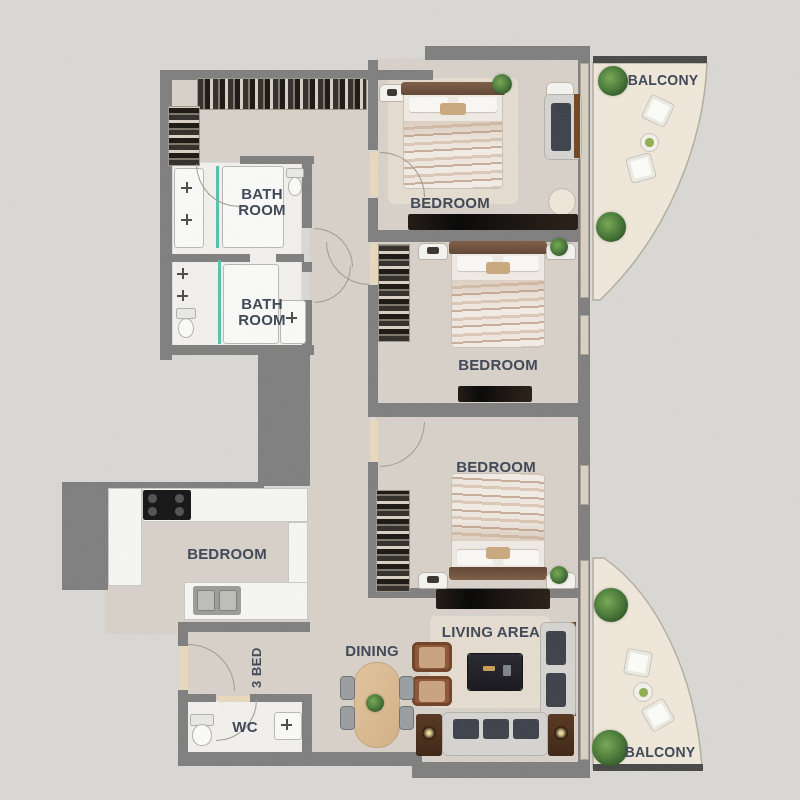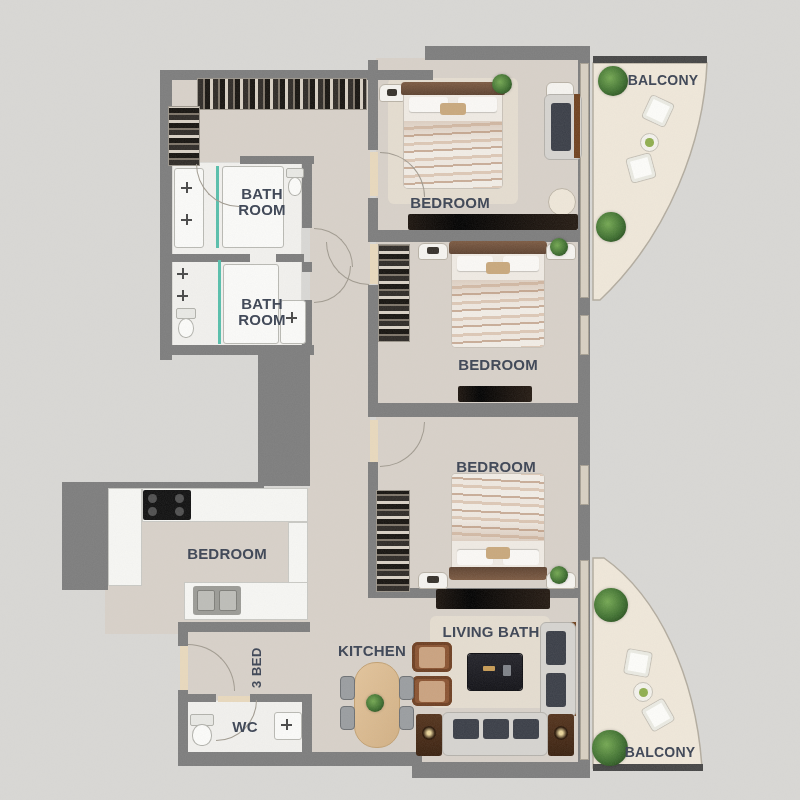--- a/index.html
+++ b/index.html
@@ -310,22 +310,22 @@
       <i></i>
     </div>
   <div class="bchair" style="left:645px;top:702px;width:24px;height:24px;transform:rotate(-30deg);"></div>
 
   <div class="lbl" style="left:222px;top:186px;width:80px;">BATH ROOM</div>
   <div class="lbl" style="left:222px;top:296px;width:80px;">BATH ROOM</div>
   <div class="lbl" style="left:400px;top:195px;width:100px;">BEDROOM</div>
   <div class="lbl" style="left:448px;top:357px;width:100px;">BEDROOM</div>
   <div class="lbl" style="left:446px;top:459px;width:100px;">BEDROOM</div>
   <div class="lbl" style="left:177px;top:546px;width:100px;">BEDROOM</div>
-  <div class="lbl" style="left:322px;top:643px;width:100px;">KITCHEN</div>
-  <div class="lbl" style="left:431px;top:624px;width:120px;white-space:nowrap;">LIVING BATH</div>
+  <div class="lbl" style="left:322px;top:643px;width:100px;">DINING</div>
+  <div class="lbl" style="left:431px;top:624px;width:120px;white-space:nowrap;">LIVING AREA</div>
   <div class="lbl" style="left:215px;top:719px;width:60px;">WC</div>
   <div class="lbl" style="left:623px;top:73px;width:80px;font-size:14px;">BALCONY</div>
   <div class="lbl" style="left:620px;top:745px;width:80px;font-size:14px;">BALCONY</div>
   <div class="lbl-v" style="left:234px;top:638px;width:44px;height:58px;">
     <span>3 BED</span>
   </div>
 
   <svg class="noise" width="800" height="800">
     <filter id="n">
         <feTurbulence type="fractalNoise" baseFrequency="0.9" numOctaves="2" stitchTiles="stitch"></feTurbulence>

